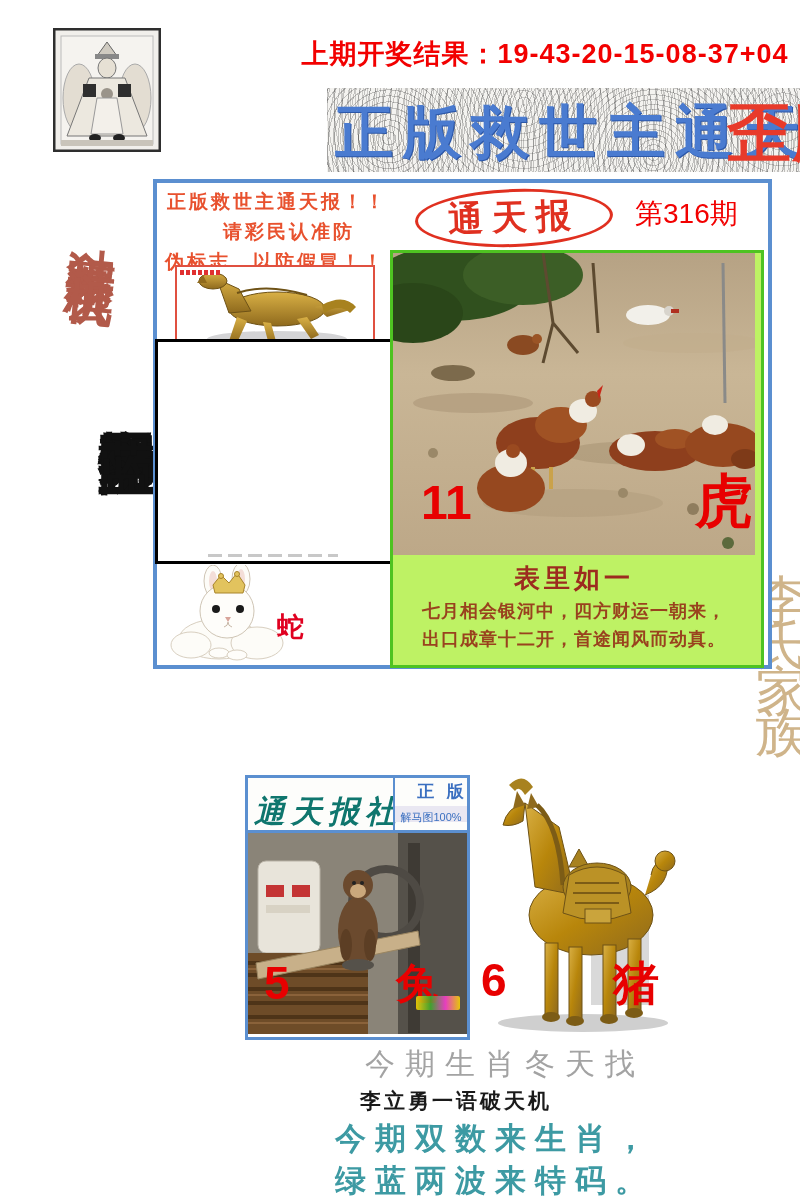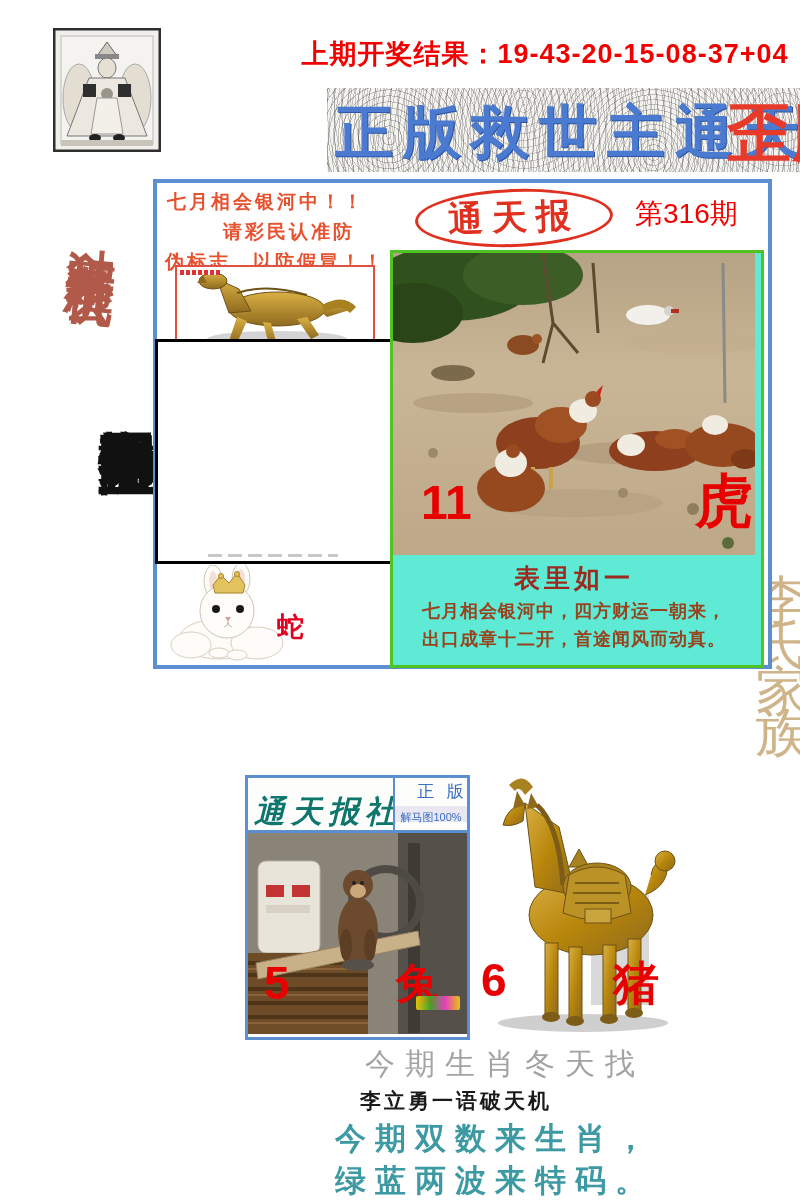--- a/index.html
+++ b/index.html
@@ -50,40 +50,40 @@
   .rabbit-svg{position:absolute;left:2px;top:0px;}
   .snake-char{position:absolute;left:118px;top:44px;color:#e00020;font-size:27px;font-weight:bold;
               font-family:"DejaVu Serif","Liberation Serif",serif;}
   .oval-logo{position:absolute;left:258px;top:6px;width:192px;height:52px;border:3px solid #e03020;
              border-radius:50%;transform:rotate(-2deg);text-align:center;line-height:50px;
              color:#e03020;font-size:35px;font-weight:bold;letter-spacing:9px;
              font-family:"DejaVu Serif","Liberation Serif",serif;}
   .period{position:absolute;left:478px;top:12px;color:#f20000;font-size:28px;font-weight:normal;}
 
   
-  .green-box{left:345px;top:250px;width:368px;height:412px;border:3px solid #4ec321;background:#5eead4;z-index:6;}
+  .green-box{left:345px;top:250px;width:368px;height:412px;border:3px solid #4ec321;background:#bef264;z-index:6;}
   .chicken-photo{position:absolute;left:0;top:0;width:362px;height:302px;overflow:hidden;}
   .num-11{position:absolute;left:28px;top:222px;color:#e80000;font-size:48px;font-weight:bold;z-index:3;}
   .zh-tiger{position:absolute;left:302px;top:210px;color:#e80000;font-size:58px;font-weight:bold;z-index:3;
             font-family:"DejaVu Serif","Liberation Serif",serif;}
   .idiom{position:absolute;left:0;top:308px;width:362px;text-align:center;color:#9c2b1f;
          font-size:26px;font-weight:bold;letter-spacing:4px;}
   .poem{position:absolute;left:0;width:362px;text-align:center;color:#99421e;font-size:18px;
         font-weight:bold;letter-spacing:1px;white-space:nowrap;}
   .poem1{top:346px;} .poem2{top:374px;}
 
   
   .monkey-box{left:200px;top:775px;width:219px;height:259px;border:3px solid #5b8fd0;background:#fff;}
   .mb-header{position:absolute;left:0;top:0;width:219px;height:52px;border-bottom:3px solid #5b8fd0;
              background:#fdfdfb;}
   .mb-brand{position:absolute;left:6px;top:13px;color:#0f766e;font-size:31px;font-weight:bold;
             letter-spacing:6px;font-style:italic;font-family:"DejaVu Serif","Liberation Serif",serif;}
   .mb-right{position:absolute;right:0;top:0;width:72px;height:52px;border-left:2px solid #5b8fd0;}
   .mb-genuine{position:absolute;left:0;top:2px;width:95px;text-align:center;color:#3a6fc0;
-              font-size:17px;font-weight:normal;letter-spacing:4px;}
+              font-size:17px;font-weight:bold;letter-spacing:4px;}
   .mb-sub{position:absolute;left:0;top:28px;width:72px;text-align:center;color:#3a6fc0;font-size:11px;
           background:#e9e7f2;height:16px;line-height:22px;}
   .monkey-photo{position:absolute;left:0;top:55px;width:219px;height:201px;overflow:hidden;}
   .num-5{position:absolute;left:16px;top:178px;color:#e80000;font-size:46px;font-weight:bold;z-index:3;}
   .zh-rabbit{position:absolute;left:148px;top:178px;color:#e80000;font-size:42px;font-weight:bold;z-index:3;
              font-family:"DejaVu Serif","Liberation Serif",serif;}
   .watermark{position:absolute;left:168px;top:218px;width:44px;height:14px;z-index:4;
              background:linear-gradient(90deg,#ffd900,#3fae2a,#ff3bd4,#ffd900);
              border-radius:2px;opacity:.85;}
 
@@ -132,21 +132,21 @@
   <div class="abs title-banner">
     <span class="title-blue">正版救世主通天报</span>
     <span class="title-red">歪版</span>
   </div>
 
   <div class="abs v exclusive">独家精准玄机</div>
   <div class="abs v maintip">今期特码开主绿防蓝</div>
   <div class="abs v family">李氏家族</div>
 
   <div class="abs main-box">
-    <div class="warn warn1">七月相会银河中！！</div>
+    <div class="warn warn1">正版救世主通天报！！</div>
     <div class="warn warn2">请彩民认准防</div>
     <div class="warn warn3">伪标志，以防假冒！！</div>
 
     <div class="horse-stamp">
       <div class="stamp-marks"></div>
       <svg width="192" height="86" viewBox="0 0 192 86">
         <defs>
           <linearGradient id="g1" x1="0" y1="0" x2="0" y2="1">
             <stop offset="0" stop-color="#d9b045"></stop>
               <stop offset="1" stop-color="#8f6a1d"></stop>

